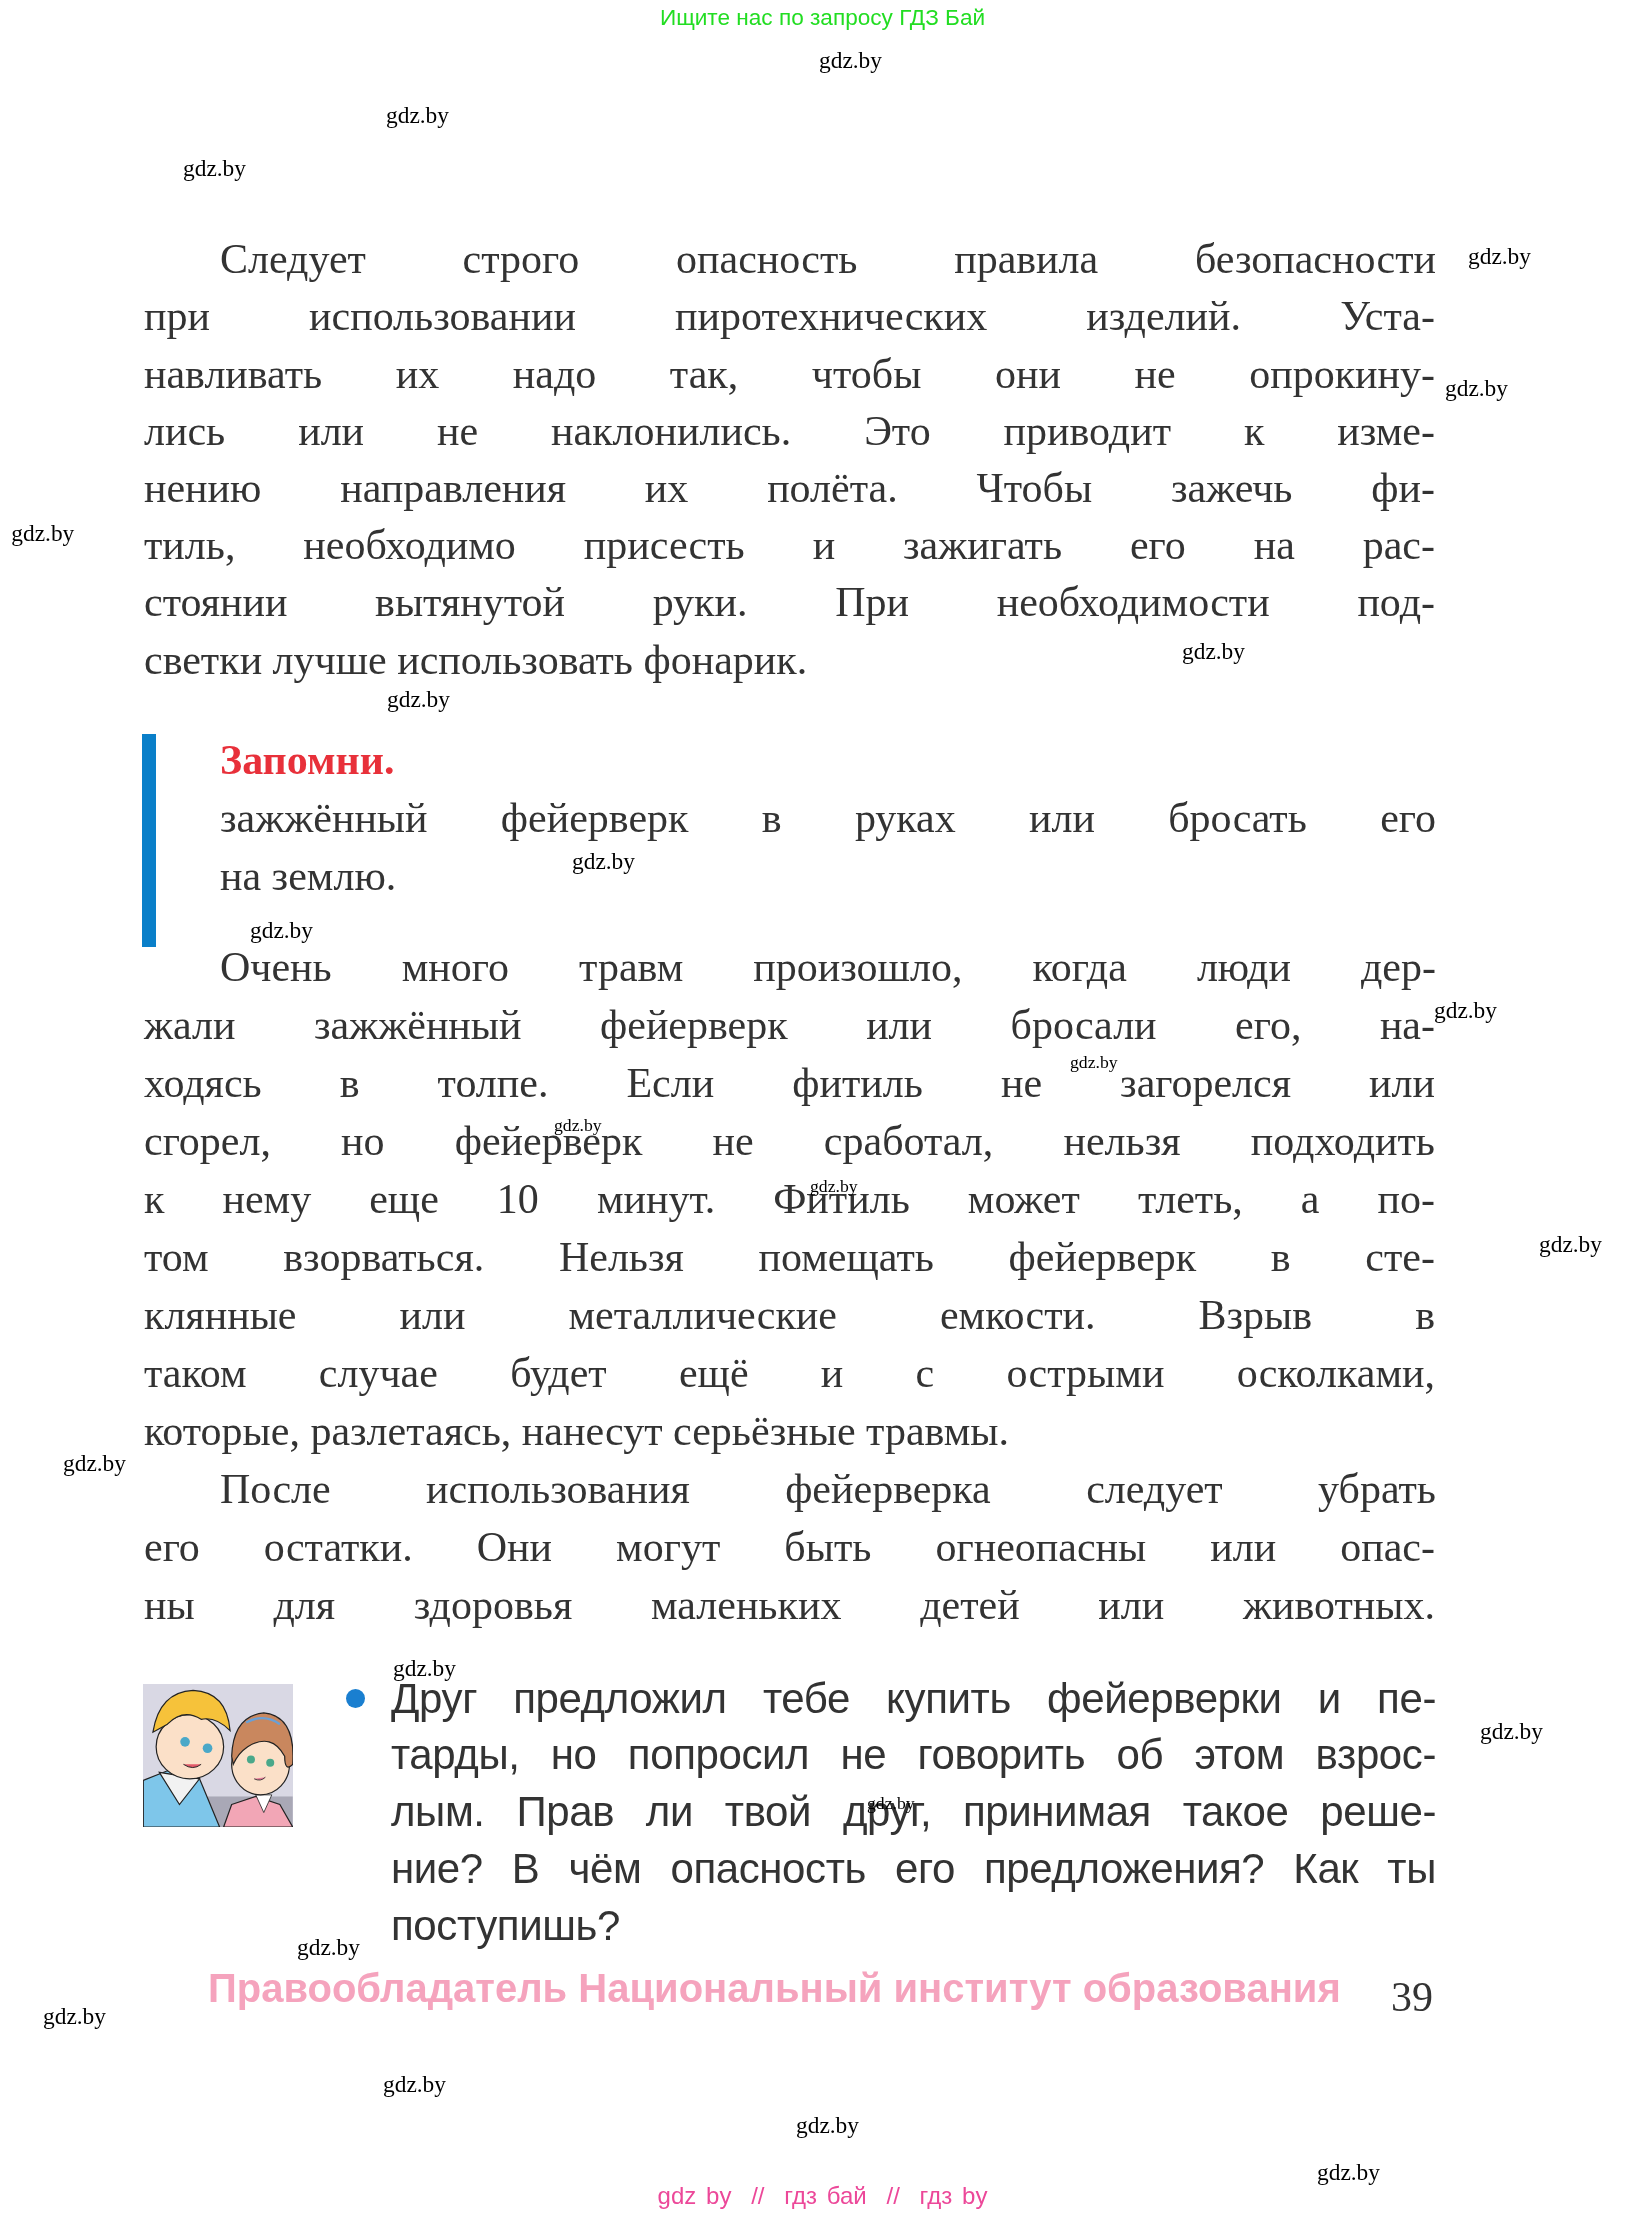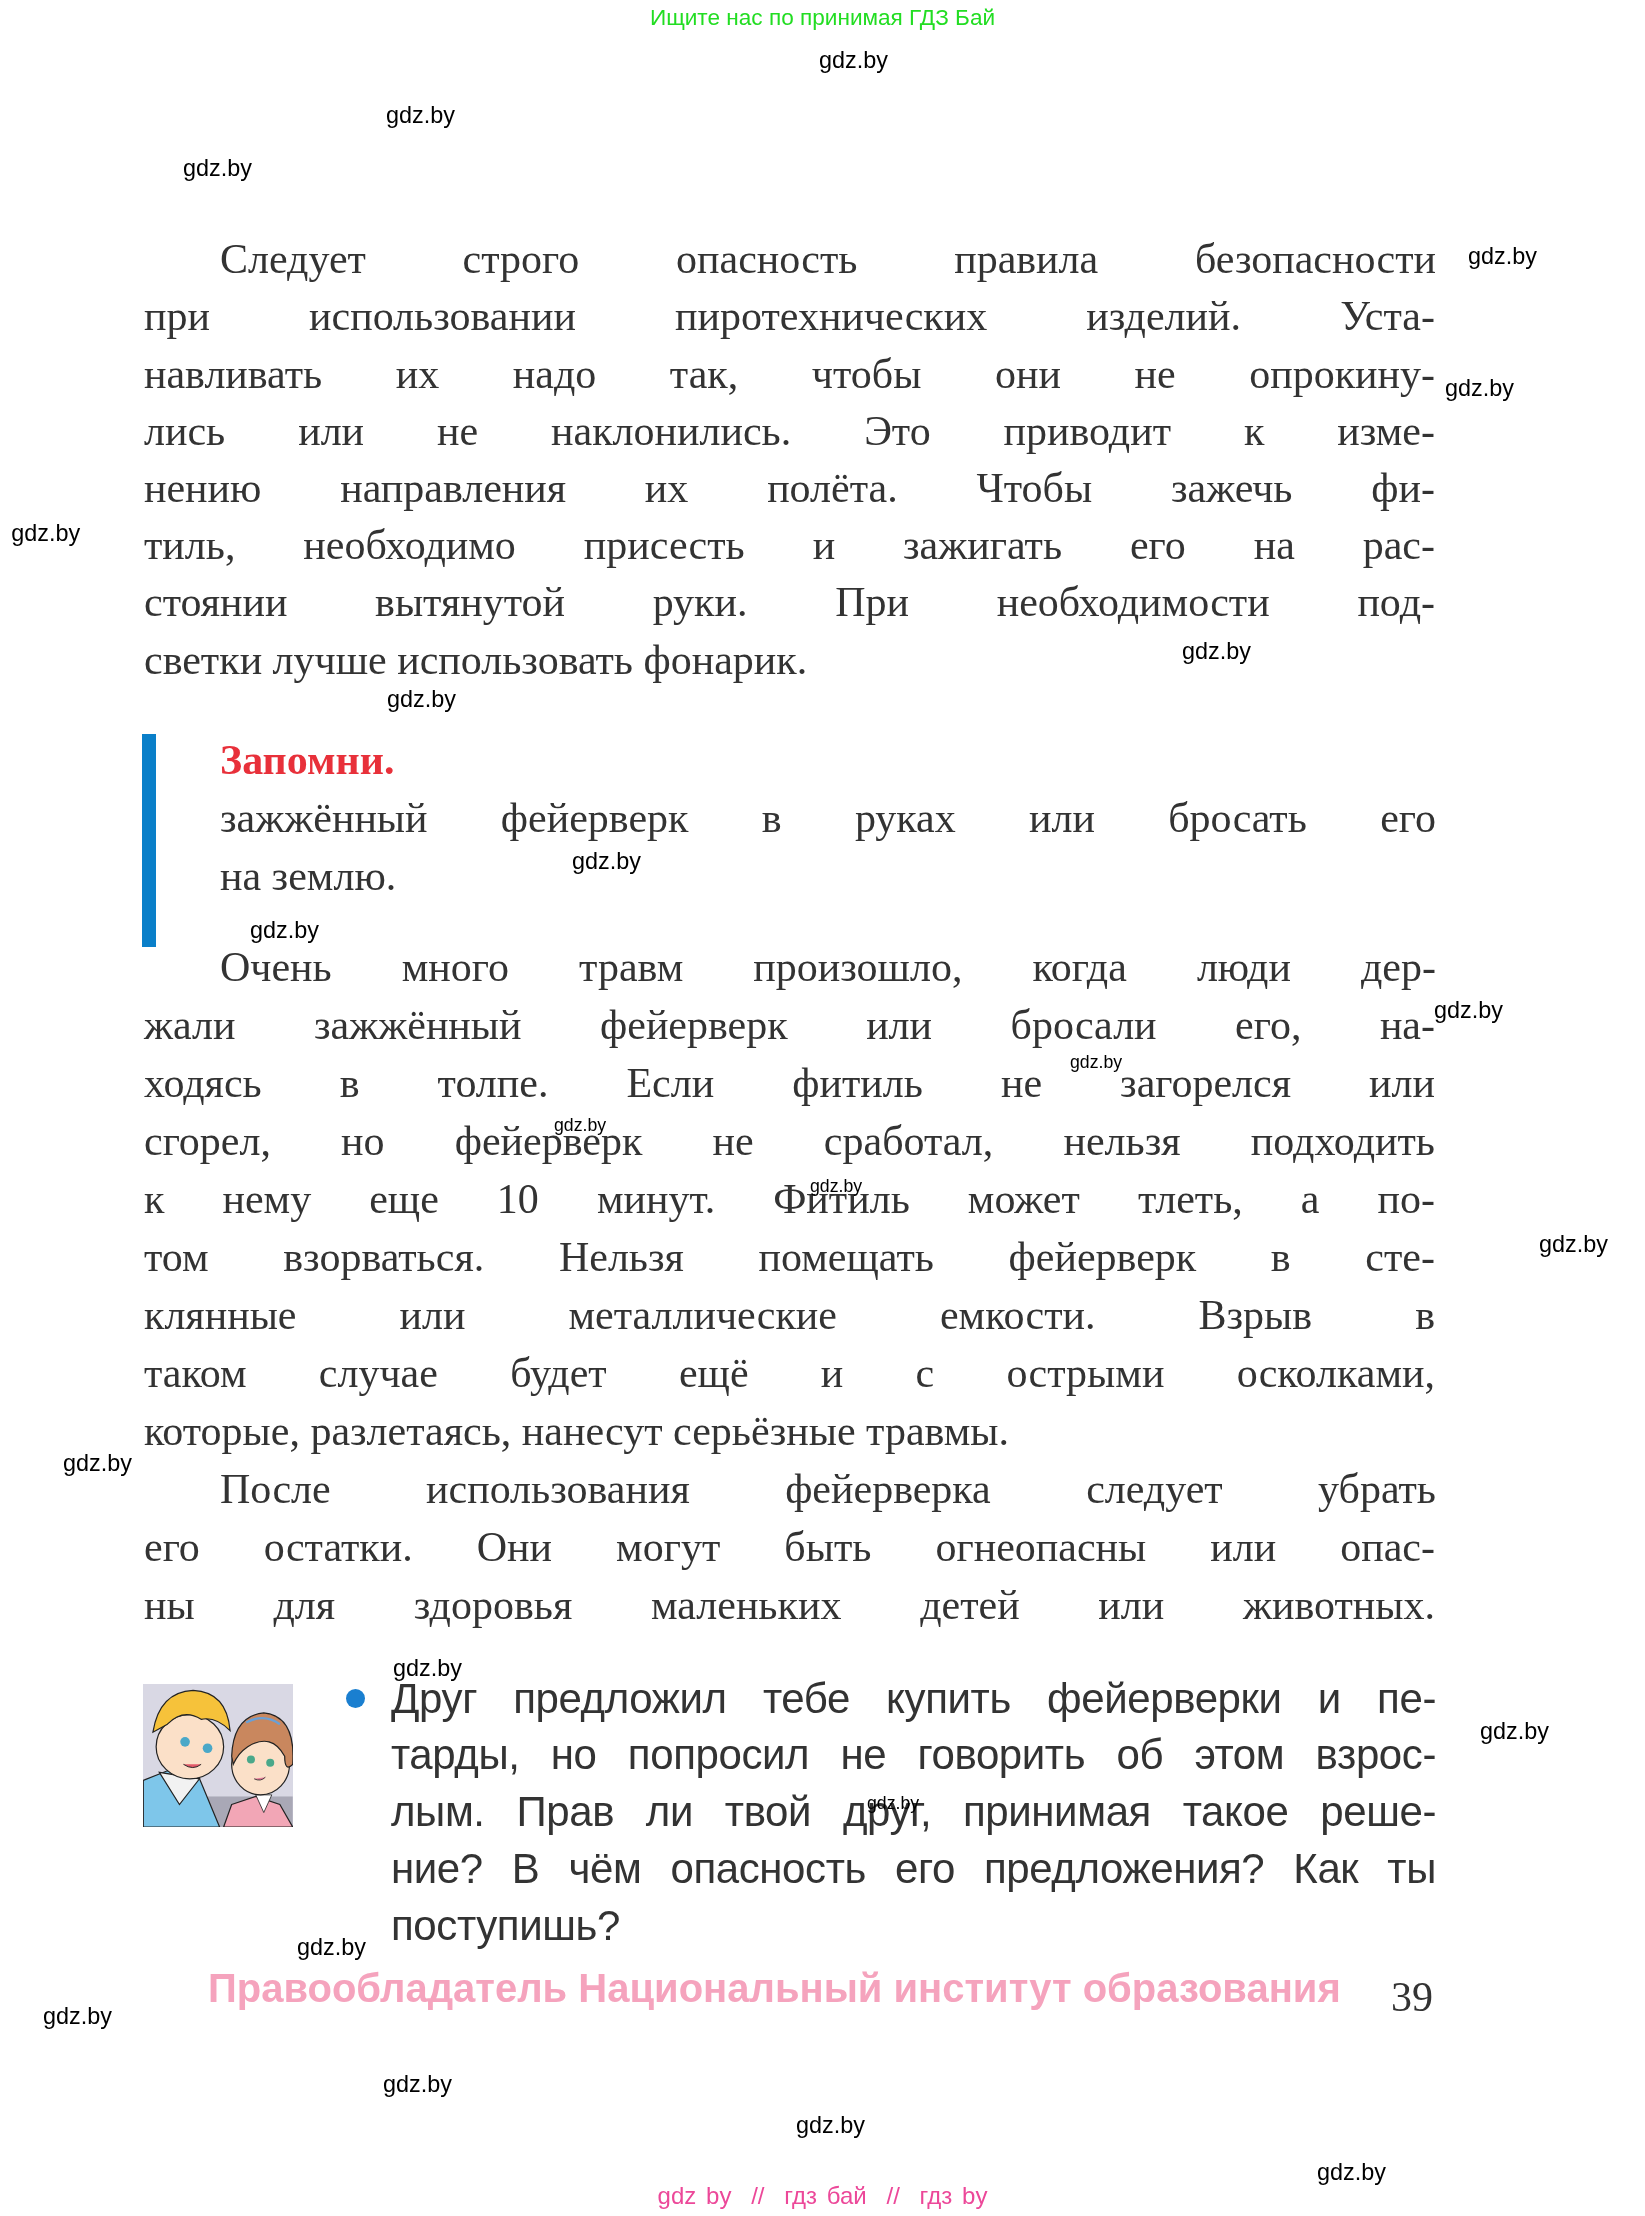--- a/index.html
+++ b/index.html
@@ -1,20 +1,20 @@
 <!DOCTYPE html>
 <html style="font-size:13px"><head>
 <meta charset="utf-8">
 <style>
   html, body { margin:0; padding:0; background:#ffffff; }
   body { width:1645px; height:2216px; position:relative; overflow:hidden; }
   .abs { position:absolute; }
   .header-link { left:0; width:1645px; top:3.2px; text-align:center; color:#22dd22;
     font-family:"Liberation Sans", sans-serif; font-size:22.6px; line-height:29px; }
-  .wm { color:#000; font-family:Liberation Sans, sans-serif; font-size:23.4px; line-height:27px; white-space:nowrap; }
+  .wm { color:#000; font-family:Liberation Serif, serif; font-size:23.4px; line-height:27px; white-space:nowrap; }
   .wm.small { font-size:17.7px; line-height:21px; }
   .line { position:absolute; left:144px; width:1291px; font-family:"Liberation Serif", "DejaVu Serif", serif;
     font-size:42px; line-height:48px; color:#333333; text-align:justify; text-align-last:justify; white-space:nowrap; height:48px; }
   .line.indent { left:220px; width:1216px; }
   .line.last { text-align-last:left; }
   .line.note { left:220px; width:1216px; }
   .hl { color:#e8303a; font-weight:bold; }
   .note-bar { left:142px; top:734px; width:13.7px; height:213px; background:#0a7fc9; }
   .q-line { position:absolute; left:391px; width:1045px; font-family:"Liberation Sans", sans-serif;
     font-size:42px; line-height:48px; color:#333333; text-align:justify; text-align-last:justify; white-space:nowrap; height:48px; letter-spacing:-0.4px; }
@@ -22,21 +22,21 @@
   .bullet { left:346px; top:1689px; width:19.3px; height:19.3px; border-radius:50%; background:#1a7fd0; }
   .illus { left:143px; top:1684px; width:150px; height:143px; background:#d9d8e4; overflow:hidden; }
   .copyright { left:208px; top:1966px; color:#f5a3bd; font-family:"Liberation Sans", sans-serif; font-size:40px; line-height:45px; white-space:nowrap;font-weight:bold; }
   .page-num { left:1391px; top:1975px; color:#333; font-family:"Liberation Serif", serif; font-size:42px; line-height:45px; }
   .footer-links { left:0; width:1645px; top:2180px; text-align:center; color:#ec4899;
     font-family:"Liberation Sans", sans-serif; font-size:24px; line-height:32px; word-spacing:3.2px; }
 </style>
 </head>
 <body>
 
-<div class="abs header-link">Ищите нас по принимая ГДЗ Бай</div>
+<div class="abs header-link">Ищите нас по запросу ГДЗ Бай</div>
 
 <div>
   <div class="line indent" style="top:235px">Следует строго опасность правила безопасности</div>
   <div class="line" style="top:292px">при использовании пиротехнических изделий. Уста-</div>
   <div class="line" style="top:350px">навливать их надо так, чтобы они не опрокину-</div>
   <div class="line" style="top:407px">лись или не наклонились. Это приводит к изме-</div>
   <div class="line" style="top:464px">нению направления их полёта. Чтобы зажечь фи-</div>
   <div class="line" style="top:521px">тиль, необходимо присесть и зажигать его на рас-</div>
   <div class="line" style="top:578px">стоянии вытянутой руки. При необходимости под-</div>
   <div class="line last" style="top:636px">светки лучше использовать фонарик.</div>

